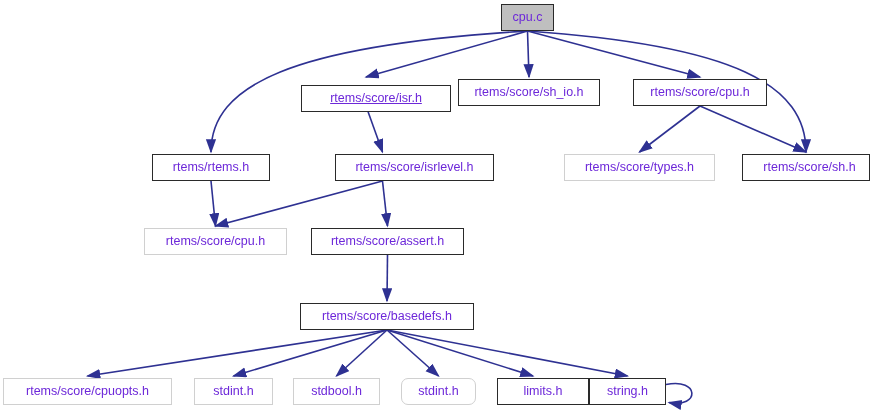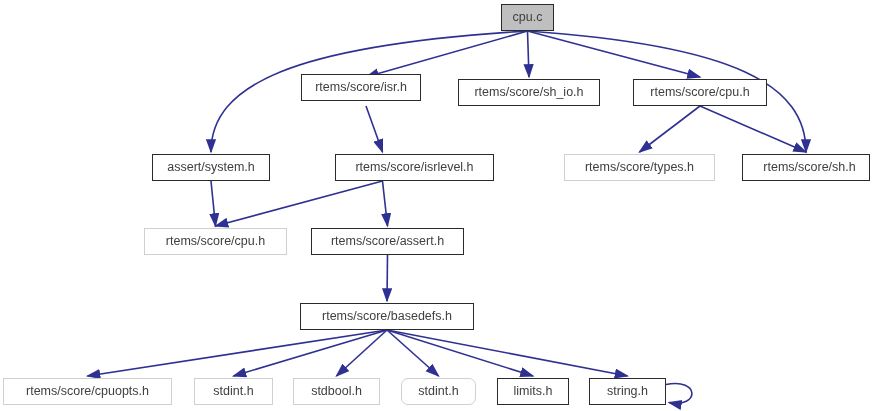--- a/index.html
+++ b/index.html
@@ -26,21 +26,21 @@
   .node {
     position: absolute;
     box-sizing: border-box;
     display: flex;
     align-items: center;
     justify-content: center;
     height: 27px;
     background: #ffffff;
     border: 1px solid #d0d0d0;
     font-size: 12.5px;
-    color: #404040;
+    color: #6d28d9;
     white-space: nowrap;
     line-height: 1;
   }
   .node.solid {
     border: 1px solid #2a2a2a;
   }
   .node.root {
     background: #bfbfbf;
     border: 1px solid #2a2a2a;
   }
@@ -78,31 +78,31 @@
         <path d="M387,330 L438.5,376" marker-end="url(#arrowhead)"></path>
         <path d="M387,330 L533,376" marker-end="url(#arrowhead)"></path>
         <path d="M387,330 L627.5,376" marker-end="url(#arrowhead)"></path>
         <path d="M666,384.5 C700,377.5 700,408.5 669,402.5" marker-end="url(#arrowhead)"></path>
       </g>
   </svg>
   <div id="node-layer">
       <div class="node root" style="left: 501px; top: 4px; width: 53px;">
         <span class="node-label">cpu.c</span>
       </div>
-      <div class="node solid" style="left: 301px; top: 74px; width: 120px;">
+      <div class="node solid" style="left: 301px; top: 85px; width: 150px; text-decoration: underline;">
         <span class="node-label">rtems/score/isr.h</span>
       </div>
       <div class="node solid" style="left: 458px; top: 79px; width: 142px;">
         <span class="node-label">rtems/score/sh_io.h</span>
       </div>
       <div class="node solid" style="left: 633px; top: 79px; width: 134px;">
         <span class="node-label">rtems/score/cpu.h</span>
       </div>
       <div class="node solid" style="left: 152px; top: 154px; width: 118px;">
-        <span class="node-label">assert/system.h</span>
+        <span class="node-label">rtems/rtems.h</span>
       </div>
       <div class="node solid" style="left: 303px; top: 154px; width: 159px; margin-left: 32px;">
         <span class="node-label">rtems/score/isrlevel.h</span>
       </div>
       <div class="node " style="left: 564px; top: 154px; width: 151px;">
         <span class="node-label">rtems/score/types.h</span>
       </div>
       <div class="node solid" style="left: 742px; top: 154px; width: 128px; padding-left: 7px;">
         <span class="node-label">rtems/score/sh.h</span>
       </div>
@@ -120,20 +120,20 @@
       </div>
       <div class="node " style="left: 194px; top: 378px; width: 79px;">
         <span class="node-label">stdint.h</span>
       </div>
       <div class="node " style="left: 293px; top: 378px; width: 87px;">
         <span class="node-label">stdbool.h</span>
       </div>
       <div class="node " style="left: 401px; top: 378px; width: 75px; border-radius: 7px;">
         <span class="node-label">stdint.h</span>
       </div>
-      <div class="node solid" style="left: 497px; top: 378px; width: 72px;">
+      <div class="node solid" style="left: 497px; top: 378px; width: 92px;">
         <span class="node-label">limits.h</span>
       </div>
       <div class="node solid" style="left: 589px; top: 378px; width: 77px;">
         <span class="node-label">string.h</span>
       </div>
     </div>
 </div>
 
 </body></html>

